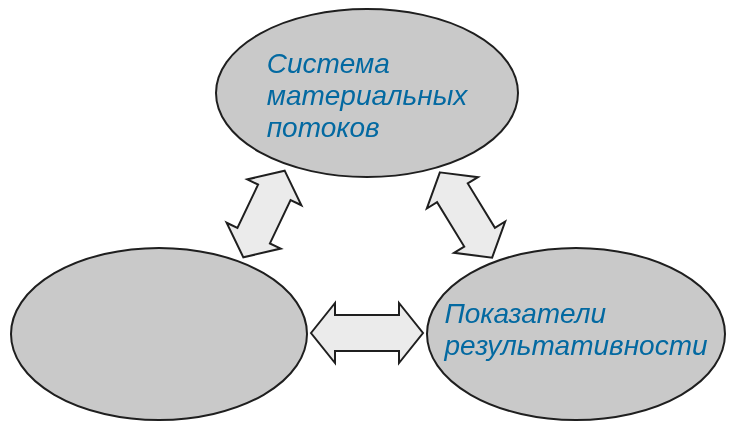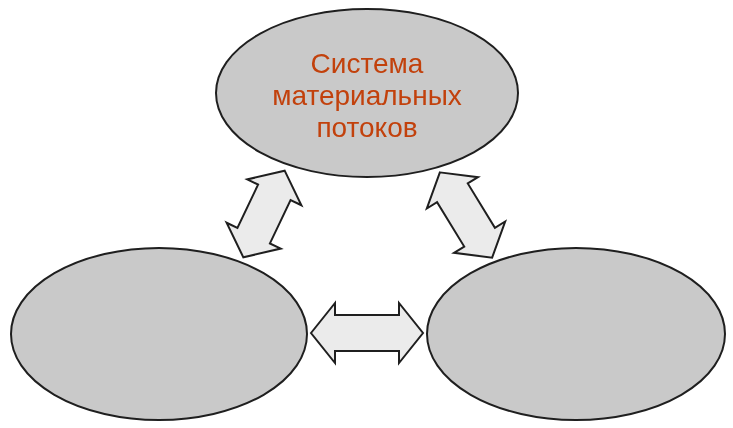--- a/index.html
+++ b/index.html
@@ -28,26 +28,27 @@
   .connector-shape {
     stroke: #1f1f1f;
     stroke-width: 2;
     stroke-linejoin: miter;
   }
   .node-label {
     position: absolute;
     display: flex;
     align-items: center;
     justify-content: center;
-    text-align: center;
+    text-align: left;
     white-space: pre-line;
     font-size: 28px;
     line-height: 32px;
-    color: #c2410c;
+    color: #0369a1;
     letter-spacing: 0px;
+    font-style: italic;
   }
   .label-top {
     left: 207px;
     top: 40px;
     width: 320px;
     height: 112px;
   }
   .label-bottom-left {
     left: 11px;
     top: 282px;
@@ -79,14 +80,16 @@
     <ellipse class="node-shape" cx="159" cy="334" rx="148" ry="86" fill="#c9c9c9"></ellipse>
 
     <ellipse class="node-shape" cx="576" cy="334" rx="149" ry="86" fill="#c9c9c9"></ellipse>
   </svg>
 
   <div class="node-label label-top">Система
 материальных
 потоков</div>
 
 
+  <div class="node-label label-bottom-right">Показатели
+результативности</div>
 
 </div>
 
 </body></html>

